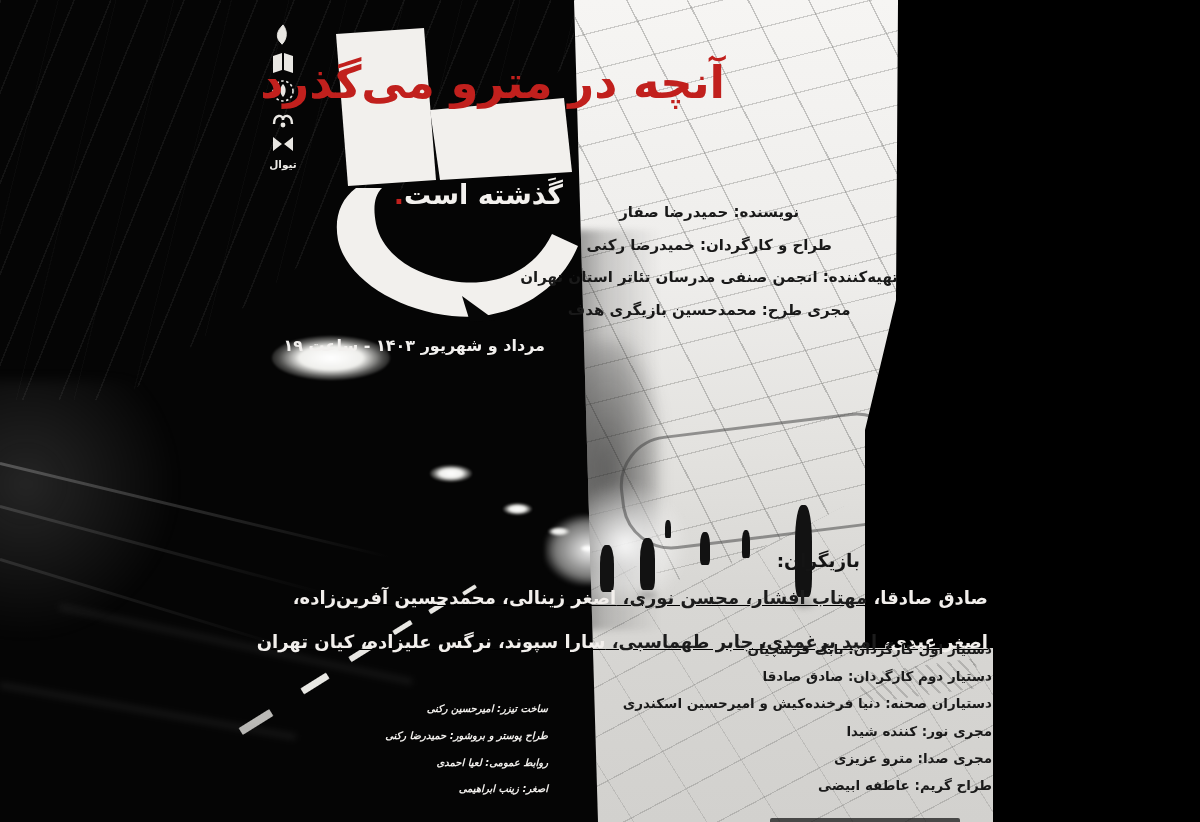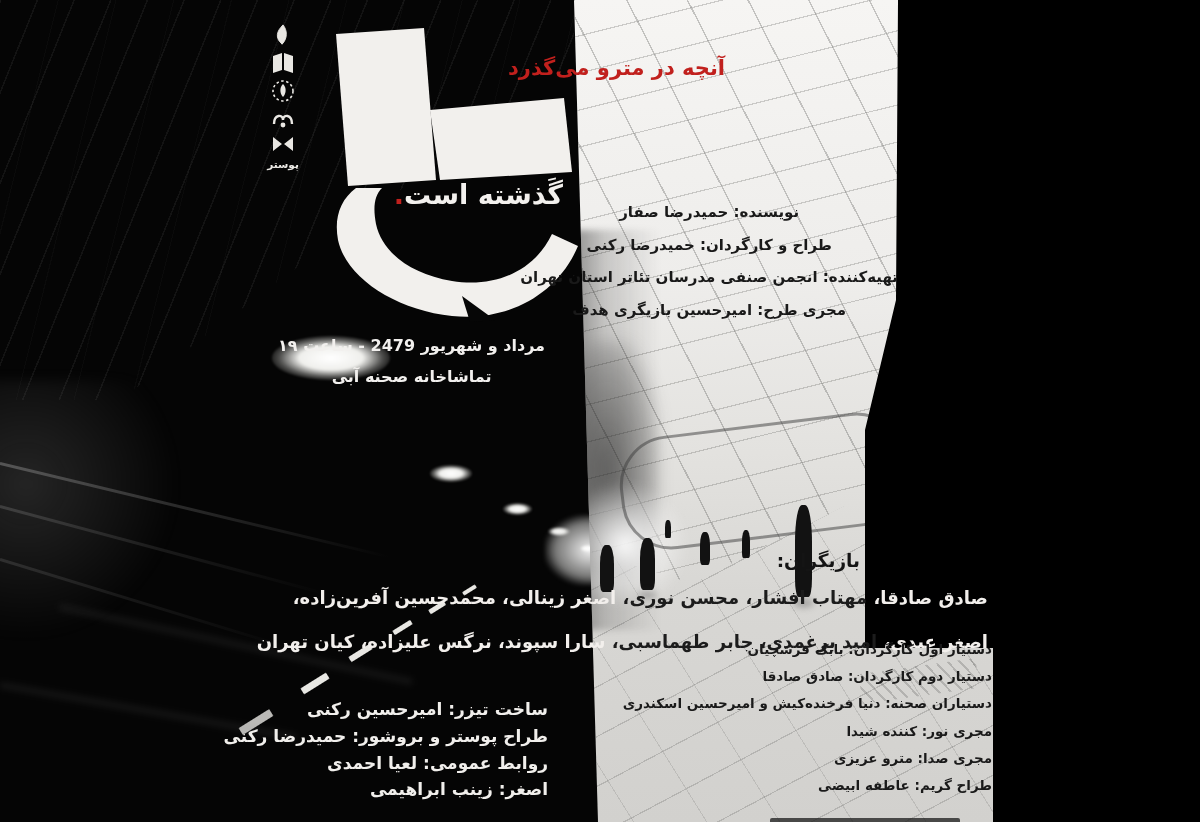--- a/index.html
+++ b/index.html
@@ -65,40 +65,40 @@
   
   #logos{position:absolute;left:266px;top:18px;width:34px;text-align:center;z-index:6;}
   #logos svg{display:block;margin:5px auto;}
   .tivall{color:#eceae6;font-size:10.5px;font-weight:bold;direction:rtl;margin-top:4px;}
 
   
   #big-letter{position:absolute;left:330px;top:20px;z-index:4;}
 
   
   .fa{direction:rtl;unicode-bidi:embed;font-weight:bold;}
-  #title{position:absolute;right:475px;top:56px;font-size:21px;white-space:nowrap;z-index:7;
+  #title{position:absolute;right:475px;top:56px;font-size:45px;white-space:nowrap;z-index:7;
      letter-spacing:-0.5px;}
   #subtitle{position:absolute;right:637px;top:179px;font-size:27px;white-space:nowrap;z-index:7;color:#f3f1ee;}
   #credits-top{position:absolute;right:302px;top:196px;text-align:center;font-size:15px;
      line-height:32.5px;color:#191919;z-index:7;}
   #credits-top div{white-space:nowrap;}
   #schedule{position:absolute;right:655px;top:330px;text-align:center;font-size:16px;
      line-height:31px;color:#f2f0ee;z-index:7;}
   #schedule div{white-space:nowrap;}
   #cast-heading{position:absolute;right:340px;top:550px;font-size:18.5px;color:#141414;z-index:7;}
   #cast-lines{position:absolute;right:212px;top:576px;text-align:right;font-size:18px;
      line-height:44px;z-index:7;letter-spacing:.2px;}
-  #cast-lines .line{white-space:nowrap;}
+  #cast-lines .line{white-space:nowrap;text-decoration:underline;}
   .tone-light{color:#f2efec;}
   .tone-dark{color:#1c1c1c;}
   #prod-credits{position:absolute;right:208px;top:636px;text-align:right;font-size:13.5px;
      line-height:27.2px;color:#1a1a1a;z-index:7;}
   #prod-credits div{white-space:nowrap;}
-  #promo-credits{position:absolute;right:652px;top:696px;text-align:right;font-size:17px;
-     line-height:26.8px;color:#f1efec;z-index:7;}
+  #promo-credits{position:absolute;right:652px;top:696px;text-align:right;font-size:10px;
+     line-height:26.8px;color:#f1efec;z-index:7;font-style:italic;}
   #promo-credits div{white-space:nowrap;}
   #clipped-line{position:absolute;right:240px;top:818px;width:190px;height:8px;
      background:rgba(25,25,25,.75);border-radius:2px;z-index:7;}
 </style>
 </head>
 <body>
 
 <div id="canvas">
 
   <div id="tunnel">
@@ -154,21 +154,21 @@
       <circle cx="12" cy="12" r="10" fill="none" stroke="#e9e7e3" stroke-width="1.6" stroke-dasharray="2.5 2.5"></circle>
       <path d="M12 5 C 8 9 9 15 12 18 C 15 15 16 9 12 5 Z" fill="#e9e7e3"></path>
     </svg>
     <svg width="24" height="22" viewBox="0 0 24 22">
       <path d="M3 16 C 3 6 12 6 12 12 C 12 6 21 6 21 16" fill="none" stroke="#e9e7e3" stroke-width="2.4"></path>
       <circle cx="12" cy="17" r="2.4" fill="#e9e7e3"></circle>
     </svg>
     <svg width="24" height="18" viewBox="0 0 24 18">
       <path d="M2 2 L11 9 L2 16 Z M22 2 L13 9 L22 16 Z" fill="#e9e7e3"></path>
     </svg>
-    <div class="tivall">پوستر</div>
+    <div class="tivall">تیوال</div>
   </div>
 
   <svg id="big-letter" width="270" height="320" viewBox="0 0 270 320" role="img" aria-label="یا">
 
     <path d="M 6 14 L 94 8 L 106 160 L 18 166 Z" fill="#f2f0ed"></path>
 
     <path d="M 100 90 L 234 78 L 242 152 L 110 160 Z" fill="#f2f0ed"></path>
 
     <path d="M 26 168 C 10 180 4 198 8 220 C 16 258 66 290 122 296
              C 178 302 228 274 248 226 L 222 214
@@ -182,26 +182,25 @@
   <div id="title" class="fa" style="color: rgb(193, 32, 29);">آنچه در مترو می‌گذرد</div>
 
   <div id="subtitle" class="fa">
     <span>گَذشته است</span><span style="color: rgb(193, 32, 29);">.</span>
   </div>
 
   <div id="credits-top" class="fa">
       <div>نویسنده: حمیدرضا صفار</div>
       <div>طراح و کارگردان: حمیدرضا رکنی</div>
       <div>تهیه‌کننده: انجمن صنفی مدرسان تئاتر استان تهران</div>
-      <div>مجری طرح: امیرحسین بازیگری هدف</div>
+      <div>مجری طرح: محمدحسین بازیگری هدف</div>
     </div>
 
   <div id="schedule" class="fa">
-    <div>مرداد و شهریور 2479 - ساعت ۱۹</div>
-    <div>تماشاخانه صحنه آبی</div>
+    <div>مرداد و شهریور ۱۴۰۳ - ساعت ۱۹</div>
   </div>
 
   <div id="cast-heading" class="fa">بازیگران:</div>
   <div id="cast-lines" class="fa">
     <div class="line" id="cast-line-1"><span class="tone-light">صادق صادقا، </span><span class="tone-dark">مهتاب افشار، محسن نوری، </span><span class="tone-light">اصغر زینالی، محمدحسین آفرین‌زاده،</span></div>
     <div class="line" id="cast-line-2"><span class="tone-light">اصغر عبدی، </span><span class="tone-dark">امید برغمدی، جابر طهماسبی، </span><span class="tone-light">سارا سپوند، نرگس علیزاده، کیان تهران</span></div>
   </div>
 
   <div id="prod-credits" class="fa">
       <div>دستیار اول کارگردان: بابک فرشچیان</div>

